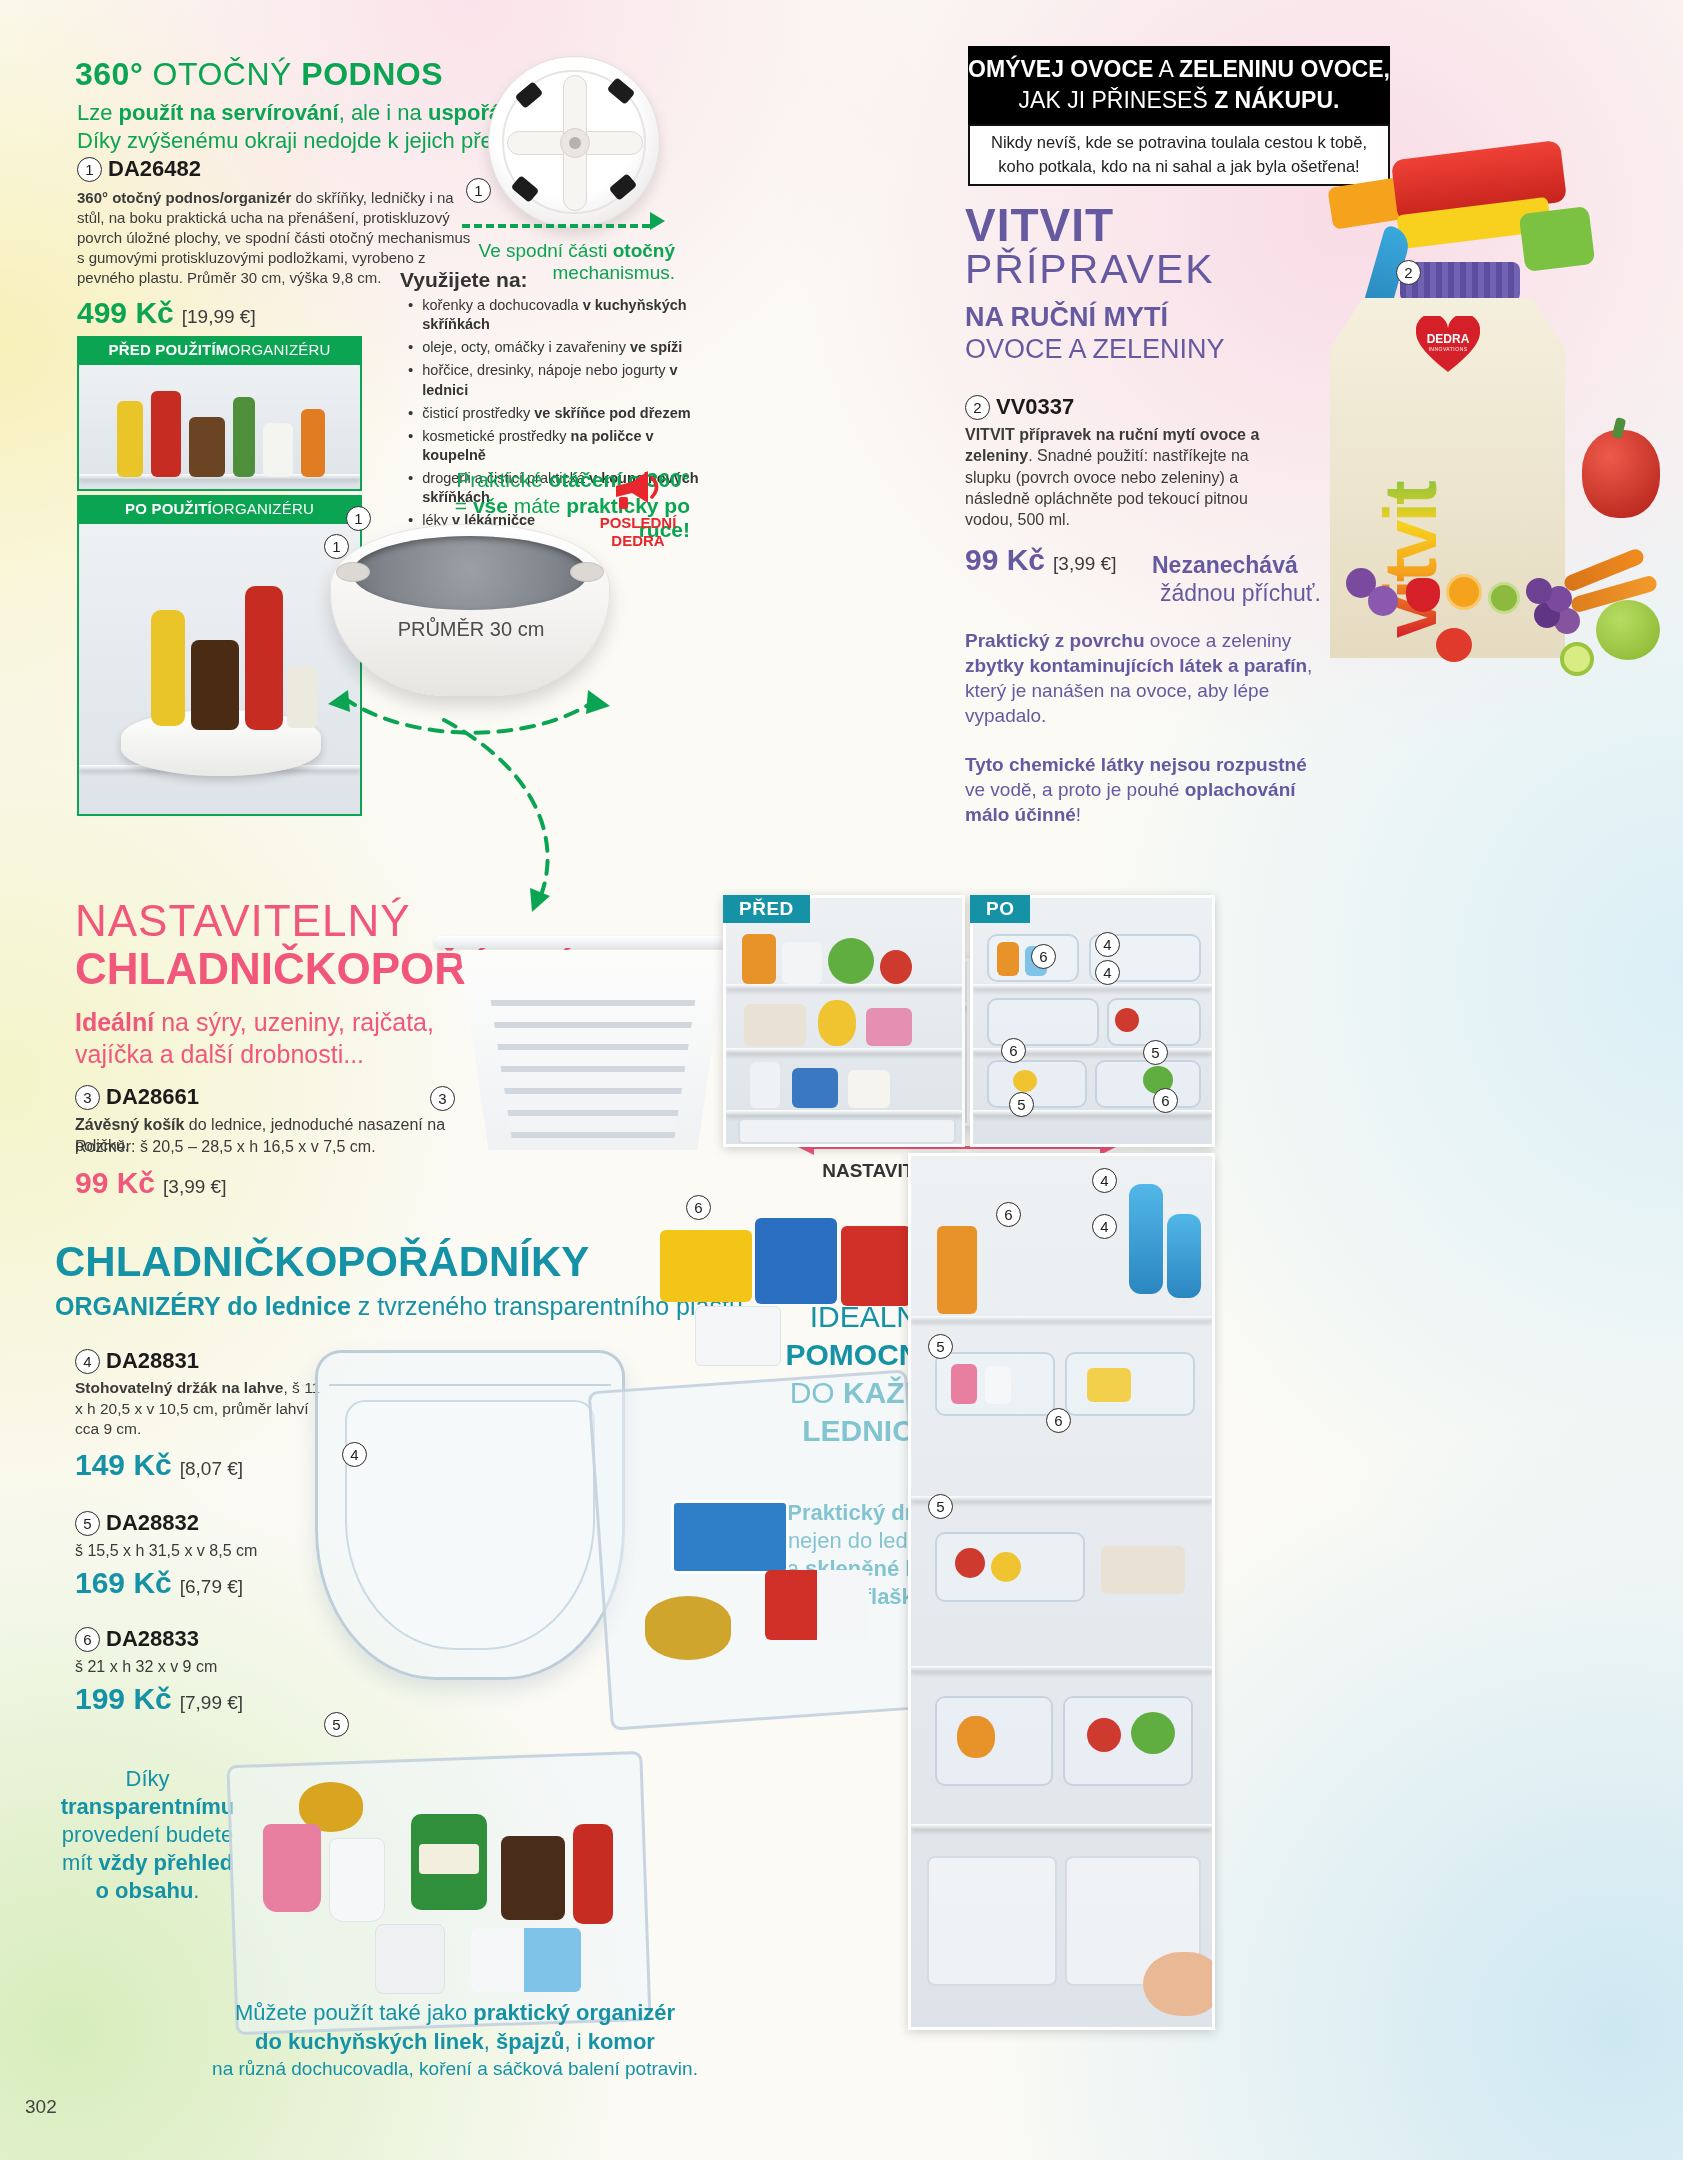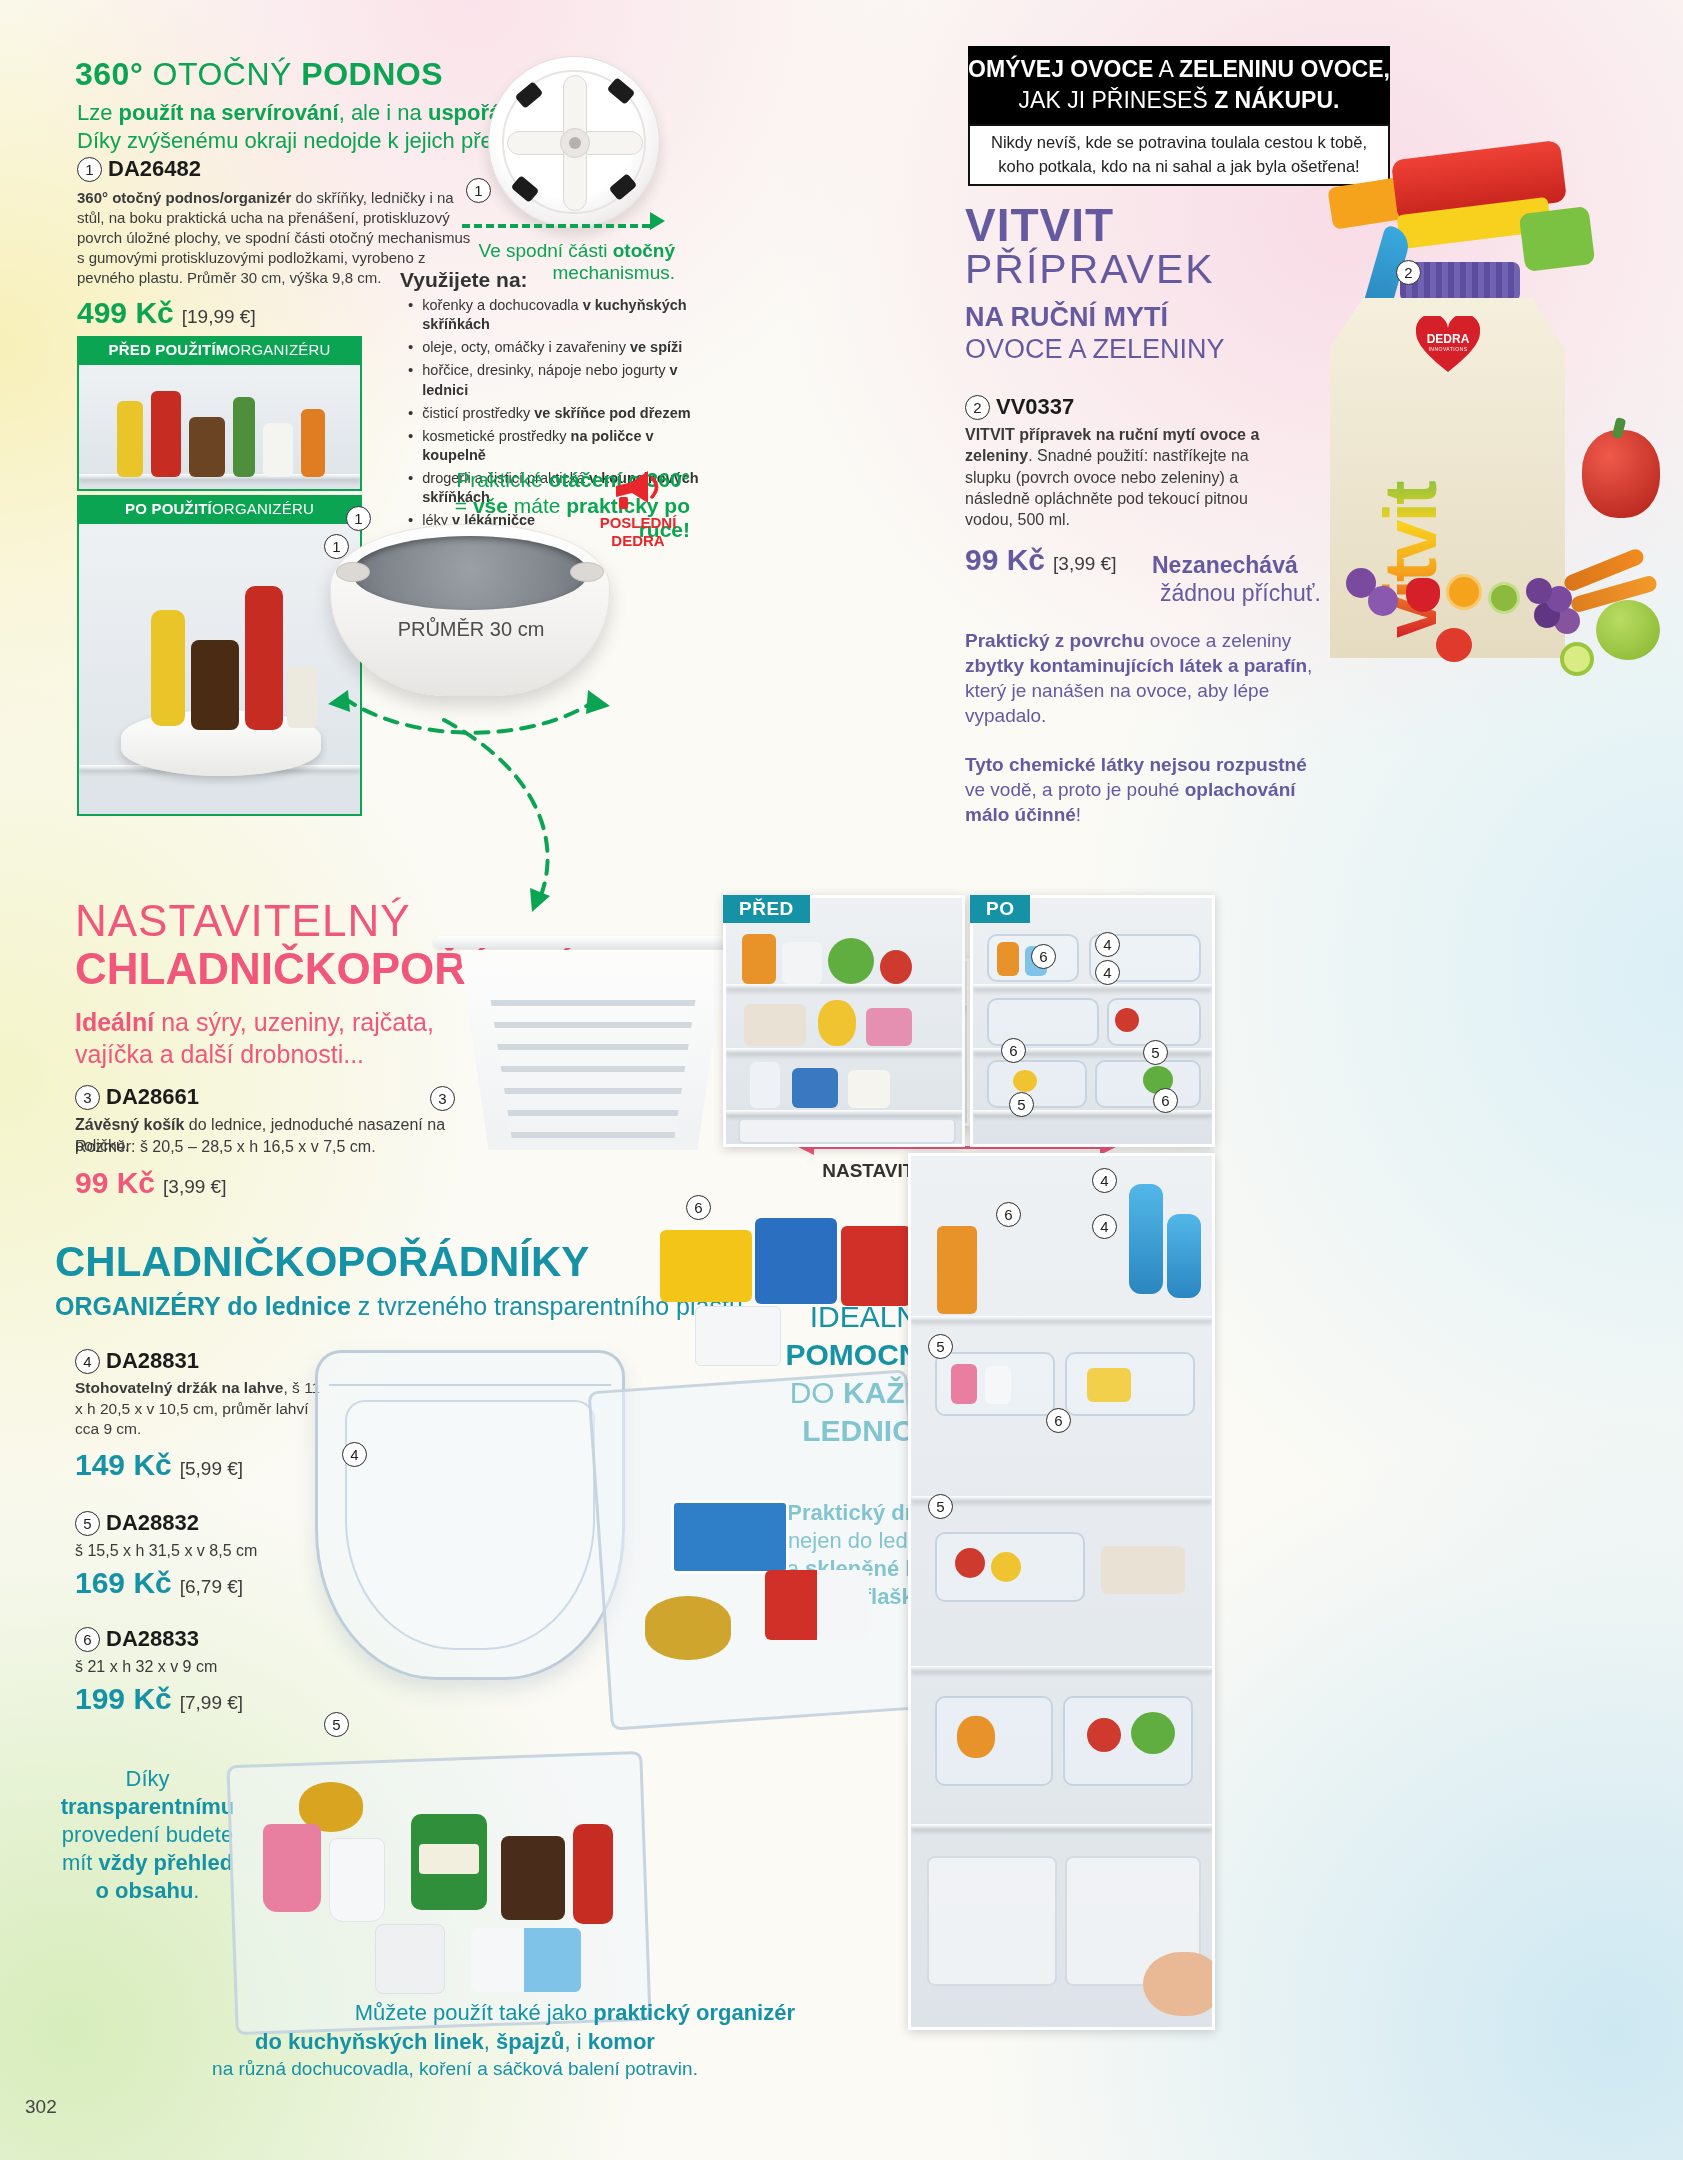--- a/index.html
+++ b/index.html
@@ -285,21 +285,21 @@
 <div class="abs b c-teal" style="left:55px;top:1238px;font-size:42px">CHLADNIČKOPOŘÁDNÍKY</div>
 <div class="abs c-teal" style="left:55px;top:1292px;font-size:25px"><span class="b">ORGANIZÉRY do lednice</span><span> z tvrzeného transparentního plastu.</span></div>
 
 <div class="abs coderow" style="left:75px;top:1348px">
   <span class="nb">4</span>
   <span>DA28831</span>
 </div>
 <div class="abs body-txt" style="left:75px;top:1378px;width:250px;font-size:15.5px"><span class="b">Stohovatelný držák na lahve</span><span>, š 11 x h 20,5 x v 10,5 cm, průměr lahví cca 9 cm.</span></div>
 <div class="abs pricerow" style="left:75px;top:1448px">
   <span class="price c-teal">149 Kč</span>
-  <span class="eur">[5,99 €]</span>
+  <span class="eur">[8,07 €]</span>
 </div>
 
 <div class="abs coderow" style="left:75px;top:1510px">
   <span class="nb">5</span>
   <span>DA28832</span>
 </div>
 <div class="abs body-txt" style="left:75px;top:1540px;width:260px;font-size:16px"><span>š 15,5 x h 31,5 x v 8,5 cm</span></div>
 <div class="abs pricerow" style="left:75px;top:1566px">
   <span class="price c-teal">169 Kč</span>
   <span class="eur">[6,79 €]</span>
@@ -358,21 +358,21 @@
   <div class="blob" style="left:104px;top:110px;width:56px;height:84px;background:#f6f7f8;border:1px solid #e0e4e8;border-radius:8px 8px 14px 14px"></div>
   <div class="blob" style="left:186px;top:86px;width:76px;height:96px;background:#2f8f3a;border-radius:10px"></div>
   <div class="blob" style="left:194px;top:116px;width:60px;height:30px;background:#f3efdf;border-radius:4px"></div>
   <div class="blob" style="left:276px;top:108px;width:64px;height:84px;background:#4a2c1a;border-radius:8px"></div>
   <div class="blob" style="left:348px;top:96px;width:40px;height:100px;background:#c62c22;border-radius:10px"></div>
   <div class="blob" style="left:150px;top:196px;width:70px;height:70px;background:#eef0f2;border:1px solid #dde2e6;border-radius:8px"></div>
   <div class="blob" style="left:246px;top:200px;width:110px;height:64px;background:linear-gradient(90deg,#f6f7f8 0 48%,#7fc3e8 48%)"></div>
 </div>
 <span class="nb abs" style="left:324px;top:1712px">5</span>
 
-<div class="abs c-teal" style="left:115px;top:2000px;width:680px;text-align:right;font-size:22px"><span>Můžete použít také jako </span><span class="b">praktický organizér</span></div>
+<div class="abs c-teal" style="left:115px;top:2000px;width:680px;text-align:center;font-size:22px"><span>Můžete použít také jako </span><span class="b">praktický organizér</span></div>
 <div class="abs c-teal" style="left:115px;top:2029px;width:680px;text-align:center;font-size:22px"><span class="b">do kuchyňských linek</span><span>, </span><span class="b">špajzů</span><span>, i </span><span class="b">komor</span></div>
 <div class="abs c-teal" style="left:115px;top:2058px;width:680px;text-align:center;font-size:19px"><span>na různá dochucovadla, koření a sáčková balení potravin.</span></div>
 
 <div class="abs" style="left:25px;top:2096px;font-size:19px;color:#444">302</div>
 
 <div class="wframe photo" style="left:723px;top:895px;width:242px;height:252px">
   <div class="shelf" style="top:86px"></div>
   <div class="shelf" style="top:150px"></div>
   <div class="shelf" style="top:212px"></div>
   <div class="blob" style="left:16px;top:36px;width:34px;height:50px;background:#e8922a"></div>

